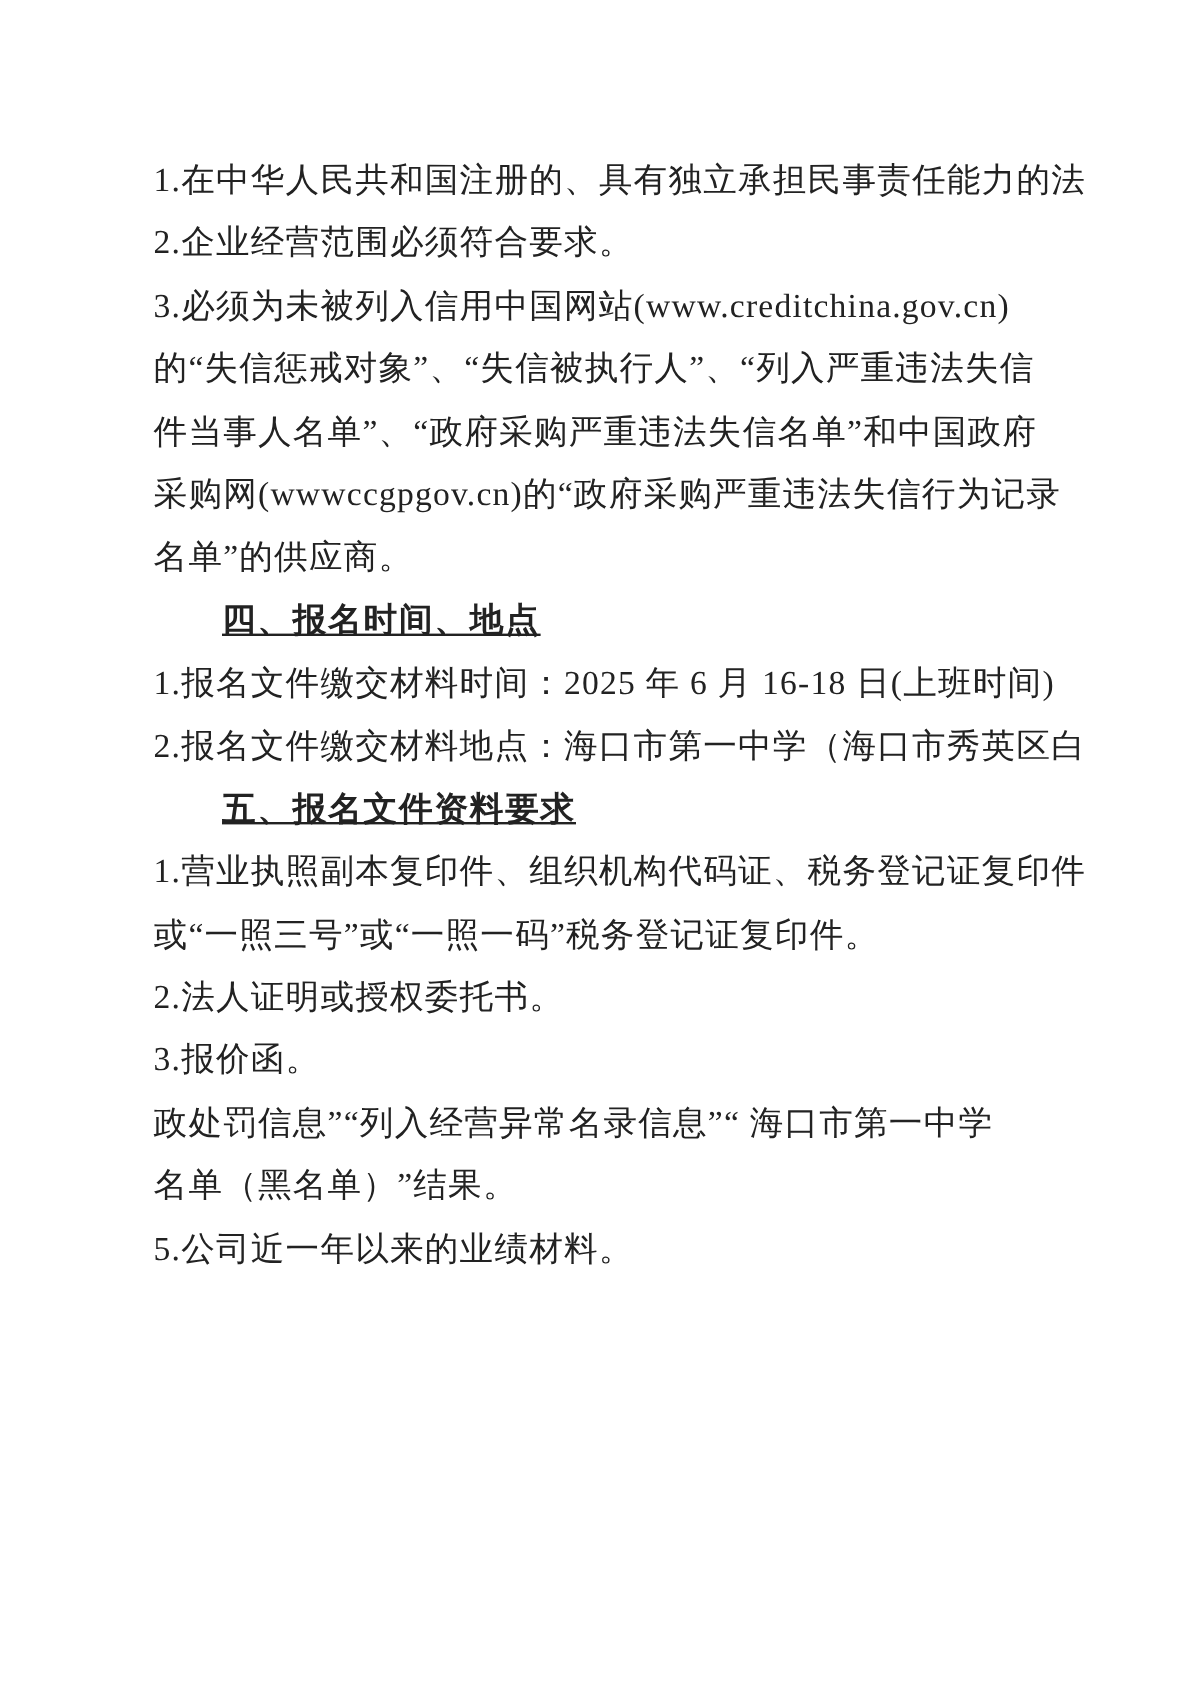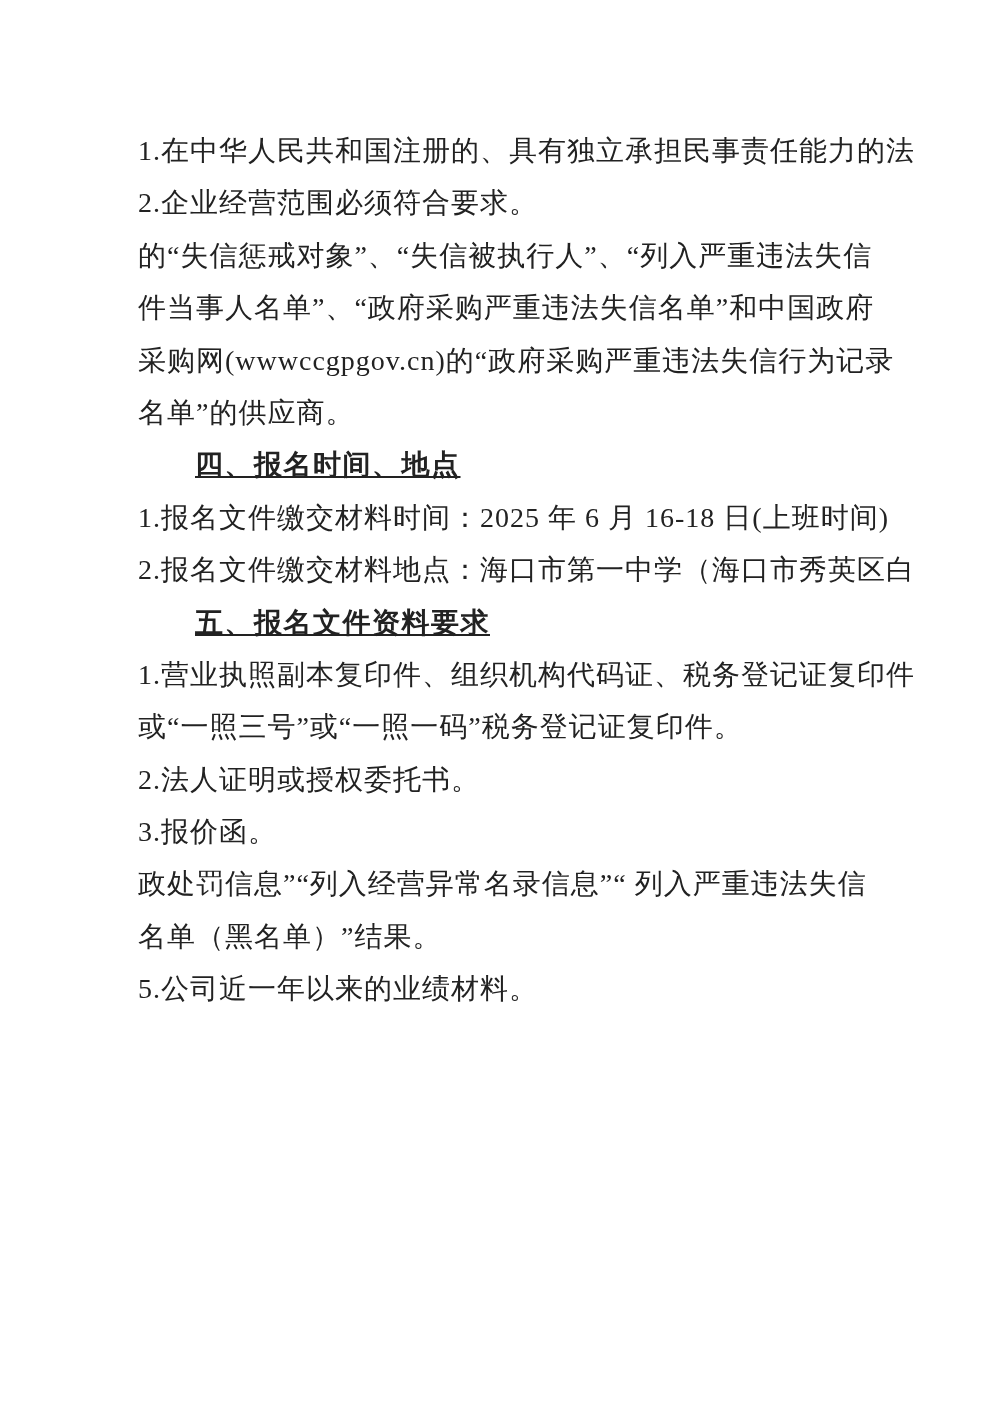--- a/index.html
+++ b/index.html
@@ -11,21 +11,21 @@
     position: relative;
     width: 1000px;
     height: 1415px;
     background: #ffffff;
     overflow: hidden;
     font-family: "Liberation Serif", serif;
     color: #222222;
   }
   .doc {
     position: absolute;
-    left: 138px;
+    left: 128px;
     top: 125px;
     width: 740px;
   }
   .line {
     height: 52.4px;
     line-height: 52.4px;
     font-size: 28px;
     letter-spacing: 1px;
     white-space: nowrap;
     text-align: left;
@@ -37,29 +37,30 @@
     text-decoration: underline;
   }
 </style>
 </head>
 <body>
 
 <div class="page">
   <div class="doc">
     <div class="line">1.在中华人民共和国注册的、具有独立承担民事责任能力的法</div>
     <div class="line">2.企业经营范围必须符合要求。</div>
+    <div class="line">3.必须为未被列入信用中国网站(www.creditchina.gov.cn)</div>
     <div class="line">的“失信惩戒对象”、“失信被执行人”、“列入严重违法失信</div>
     <div class="line">件当事人名单”、“政府采购严重违法失信名单”和中国政府</div>
     <div class="line">采购网(wwwccgpgov.cn)的“政府采购严重违法失信行为记录</div>
     <div class="line">名单”的供应商。</div>
     <div class="line heading">四、报名时间、地点</div>
     <div class="line">1.报名文件缴交材料时间：2025 年 6 月 16-18 日(上班时间)</div>
     <div class="line">2.报名文件缴交材料地点：海口市第一中学（海口市秀英区白</div>
     <div class="line heading">五、报名文件资料要求</div>
     <div class="line">1.营业执照副本复印件、组织机构代码证、税务登记证复印件</div>
     <div class="line">或“一照三号”或“一照一码”税务登记证复印件。</div>
     <div class="line">2.法人证明或授权委托书。</div>
     <div class="line">3.报价函。</div>
-    <div class="line">政处罚信息”“列入经营异常名录信息”“ 列入严重违法失信</div>
+    <div class="line">政处罚信息”“列入经营异常名录信息”“ 海口市第一中学</div>
     <div class="line">名单（黑名单）”结果。</div>
     <div class="line">5.公司近一年以来的业绩材料。</div>
   </div>
 </div>
 
 </body></html>

